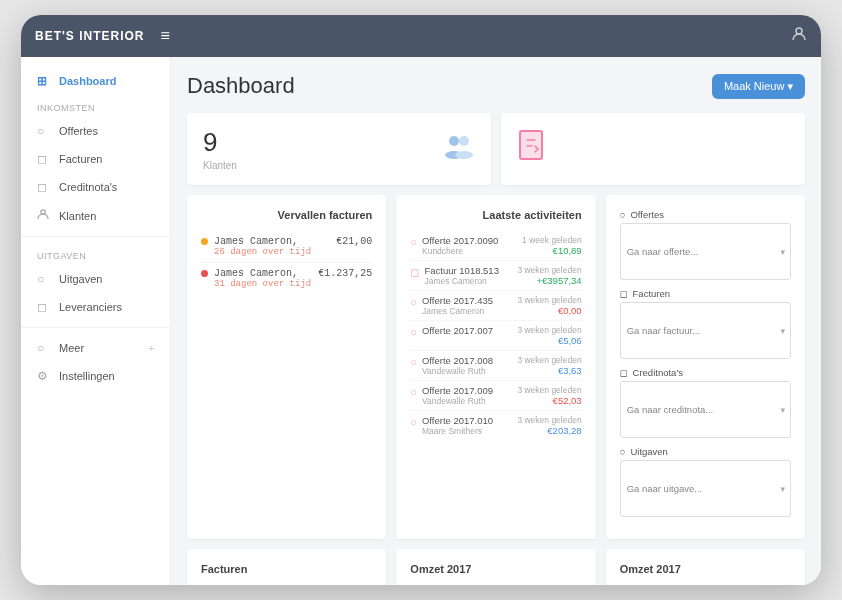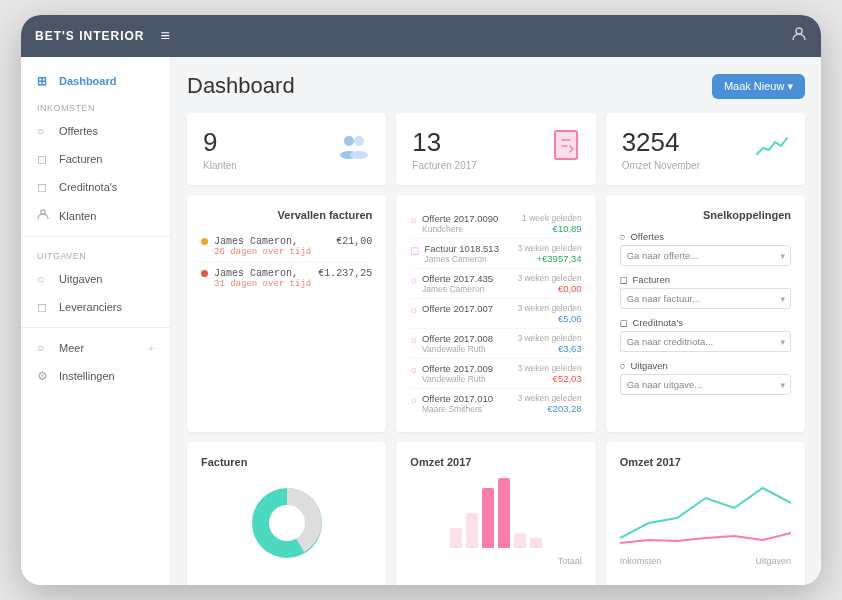--- a/index.html
+++ b/index.html
@@ -203,21 +203,21 @@
     .amount-green { color: #27ae60; }
     .amount-red { color: #e8534a; }
     .amount-blue { color: #4a90d9; }
     
     .quick-section { margin-bottom: 8px; }
     .quick-label { font-size: 9.5px; color: #555; margin-bottom: 3px; display: flex; align-items: center; gap: 5px; }
     .quick-select {
       width: 100%;
       border: 1px solid #ddd;
       border-radius: 3px;
-      padding: 4px 6px;
+      padding: 22px 6px;
       font-size: 9.5px;
       color: #888;
       background: #fff;
       appearance: none;
       cursor: pointer;
     }
     .quick-select-wrap { position: relative; }
     .quick-select-arrow { position: absolute; right: 6px; top: 50%; transform: translateY(-50%); font-size: 9px; color: #aaa; pointer-events: none; }
     
     .chart-row {
@@ -327,43 +327,28 @@
           <span class="stat-icon">
             <svg width="32" height="26" viewBox="0 0 32 26" fill="none">
               <circle cx="11" cy="8" r="5" fill="#a0c4e8"></circle>
               <circle cx="21" cy="8" r="5" fill="#c8dff5"></circle>
               <ellipse cx="11" cy="22" rx="9" ry="4" fill="#a0c4e8"></ellipse>
               <ellipse cx="21" cy="22" rx="9" ry="4" fill="#c8dff5"></ellipse>
             </svg>
           </span>
         </div>
         <div class="stat-card">
-          <div class="stat-card-left">
-            <div class="stat-number">13</div>
-            <div class="stat-label">Facturen 2017</div>
-          </div>
           <span class="stat-icon pink">
             <svg width="28" height="32" viewBox="0 0 28 32" fill="none">
               <rect x="3" y="1" width="22" height="28" rx="2" fill="#fce0e9" stroke="#f87da9" stroke-width="2"></rect>
               <path d="M10 10h8M10 16h5" stroke="#f87da9" stroke-width="1.5" stroke-linecap="round"></path>
               <path d="M18 22l3-3-3-3" stroke="#f87da9" stroke-width="1.5" stroke-linecap="round"></path>
             </svg>
           </span>
         </div>
-        <div class="stat-card">
-          <div class="stat-card-left">
-            <div class="stat-number">3254</div>
-            <div class="stat-label">Omzet November</div>
-          </div>
-          <span class="stat-icon teal">
-            <svg width="34" height="24" viewBox="0 0 34 24" fill="none">
-              <polyline points="2,20 8,14 14,16 20,8 26,12 32,4" stroke="#4dd9c0" stroke-width="2" fill="none" stroke-linecap="round" stroke-linejoin="round"></polyline>
-            </svg>
-          </span>
-        </div>
       </div>
 
       <div class="dash-grid">
 
         <div class="dash-card">
           <div class="dash-card-title">Vervallen facturen</div>
           <div class="invoice-item">
             <div style="display:flex;align-items:flex-start;">
               <div class="invoice-dot dot-orange"></div>
               <div>
@@ -379,20 +364,21 @@
               <div>
                 <div class="invoice-name">James Cameron,</div>
                 <div class="invoice-sub">31 dagen over tijd</div>
               </div>
             </div>
             <div class="invoice-amount">€1.237,25</div>
           </div>
         </div>
 
         <div class="dash-card">
+          <div class="dash-card-title">Laatste activiteiten</div>
           <div class="activity-item">
             <div class="activity-left">
               <span class="activity-icon">○</span>
               <div>
                 <div class="activity-name">Offerte 2017.0090</div>
                 <div class="activity-sub">Kundchere</div>
               </div>
             </div>
             <div class="activity-right">
               <div class="activity-time">1 week geleden</div>
@@ -472,21 +458,20 @@
               </div>
             </div>
             <div class="activity-right">
               <div class="activity-time">3 weken geleden</div>
               <div class="activity-amount amount-blue">€203,28</div>
             </div>
           </div>
         </div>
 
         <div class="dash-card">
-          <div class="dash-card-title">Snelkoppelingen</div>
           <div class="quick-section">
             <div class="quick-label">
               <span>○</span>
               <span>Offertes</span>
             </div>
             <div class="quick-select-wrap">
               <select class="quick-select">
                 <option>Ga naar offerte...</option>
               </select>
               <span class="quick-select-arrow">▾</span>

